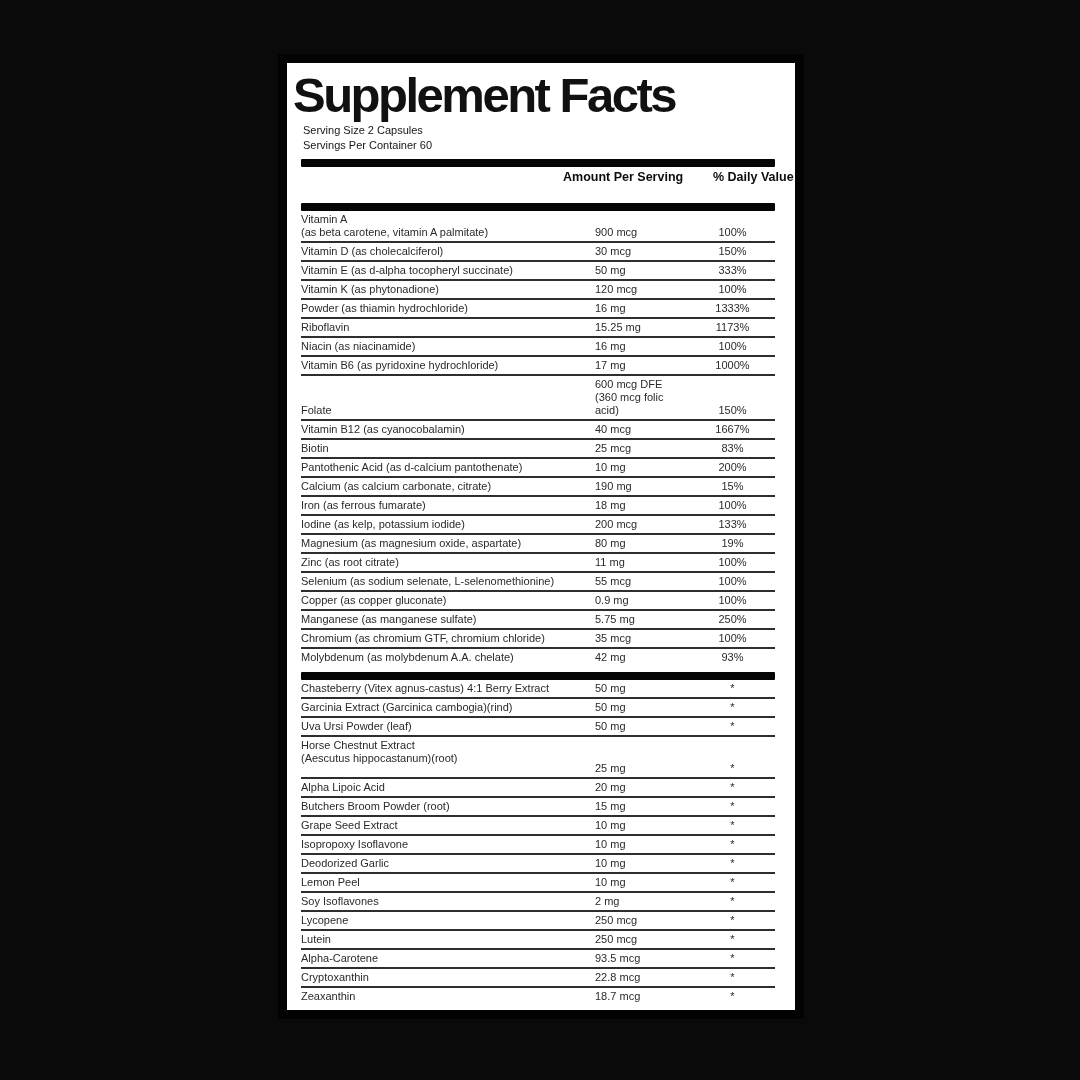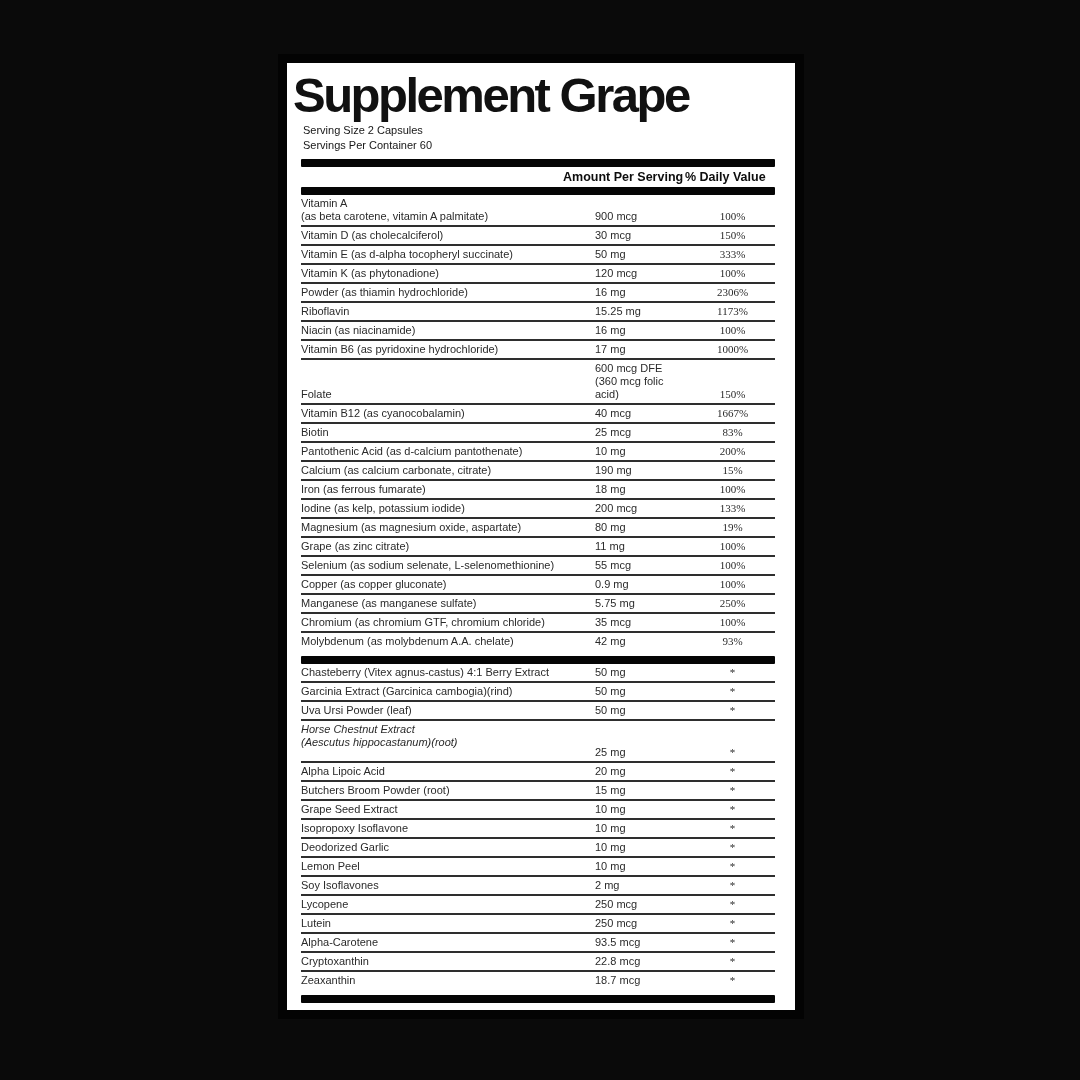--- a/index.html
+++ b/index.html
@@ -35,47 +35,47 @@
   .serving{
     font-size:11px;line-height:15px;color:#161616;
     margin-left:2px;
   }
   .bar{
     height:8px;background:var(--bar);
     margin:0;border-radius:1px;
   }
   .bar.top{margin-top:6px;}
   .col-headers{
-    position:relative;height:20px;
+    position:relative;height:36px;
   }
   .col-header{
     position:absolute;top:3px;
     font-size:12.5px;font-weight:bold;color:#0d0d0d;
     white-space:nowrap;
   }
   .col-header.amount{left:262px;}
-  .col-header.dv{left:384px;}
+  .col-header.dv{left:412px;}
   .row{
     display:flex;align-items:flex-end;
     border-bottom:2px solid var(--rule);
     padding:2px 0;
     font-size:11px;line-height:13px;
   }
   .row.no-border{border-bottom:none;padding-bottom:8px;}
-  .row.tall .cell.name{padding-bottom:10px;font-style:italic;}
+  .row.tall .cell.name{padding-bottom:10px;}
   .cell.name{width:294px;color:#2a2a2a;}
   .cell.amount{width:95px;color:#2a2a2a;}
-  .cell.dv{width:85px;text-align:center;color:#2a2a2a;font-family:Liberation Serif, serif;}
+  .cell.dv{width:85px;text-align:center;color:#2a2a2a;}
   .amount2{}
 </style>
 </head>
 <body>
 
 <div class="label">
-  <div class="title">Supplement Grape</div>
+  <div class="title">Supplement Facts</div>
   <div class="serving">Serving Size 2 Capsules</div>
   <div class="serving">Servings Per Container 60</div>
   <div class="bar top"></div>
   <div class="col-headers">
     <span class="col-header amount">Amount Per Serving</span>
     <span class="col-header dv">% Daily Value</span>
   </div>
   <div class="bar"></div>
   <div id="rows">
       <div class="row">
@@ -115,21 +115,21 @@
         </div>
         <div class="cell dv">100%</div>
       </div>
       <div class="row">
         <div class="cell name">
           <div>Powder (as thiamin hydrochloride)</div>
         </div>
         <div class="cell amount">
           <div>16 mg</div>
         </div>
-        <div class="cell dv">2306%</div>
+        <div class="cell dv">1333%</div>
       </div>
       <div class="row">
         <div class="cell name">
           <div>Riboflavin</div>
         </div>
         <div class="cell amount">
           <div>15.25 mg</div>
         </div>
         <div class="cell dv">1173%</div>
       </div>
@@ -219,21 +219,21 @@
         <div class="cell name">
           <div>Magnesium (as magnesium oxide, aspartate)</div>
         </div>
         <div class="cell amount">
           <div>80 mg</div>
         </div>
         <div class="cell dv">19%</div>
       </div>
       <div class="row">
         <div class="cell name">
-          <div>Grape (as zinc citrate)</div>
+          <div>Zinc (as root citrate)</div>
         </div>
         <div class="cell amount">
           <div>11 mg</div>
         </div>
         <div class="cell dv">100%</div>
       </div>
       <div class="row">
         <div class="cell name">
           <div>Selenium (as sodium selenate, L-selenomethionine)</div>
         </div>

